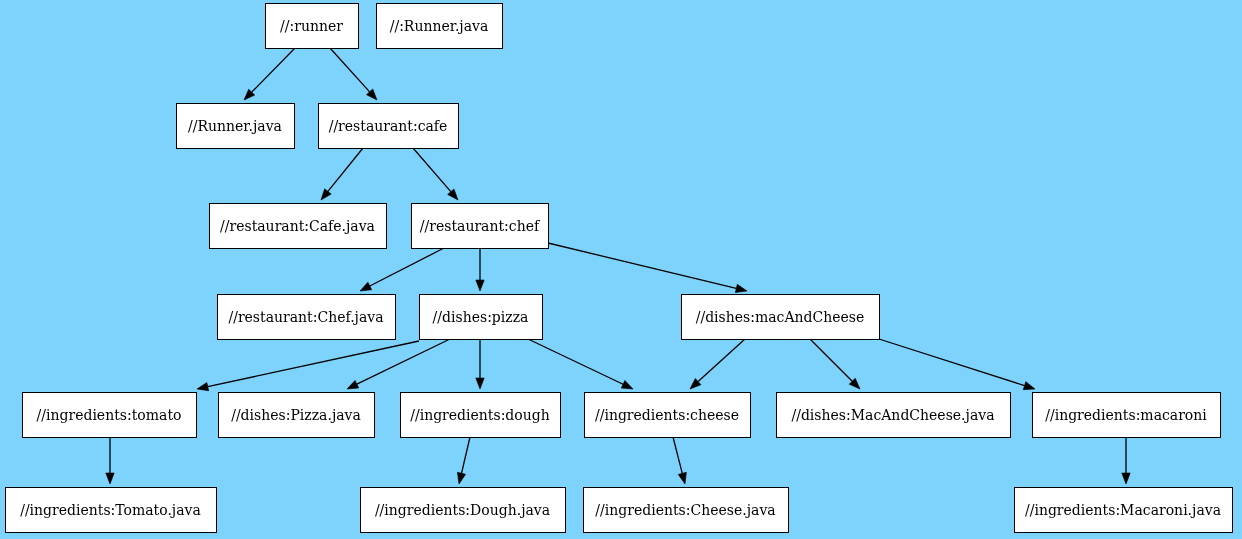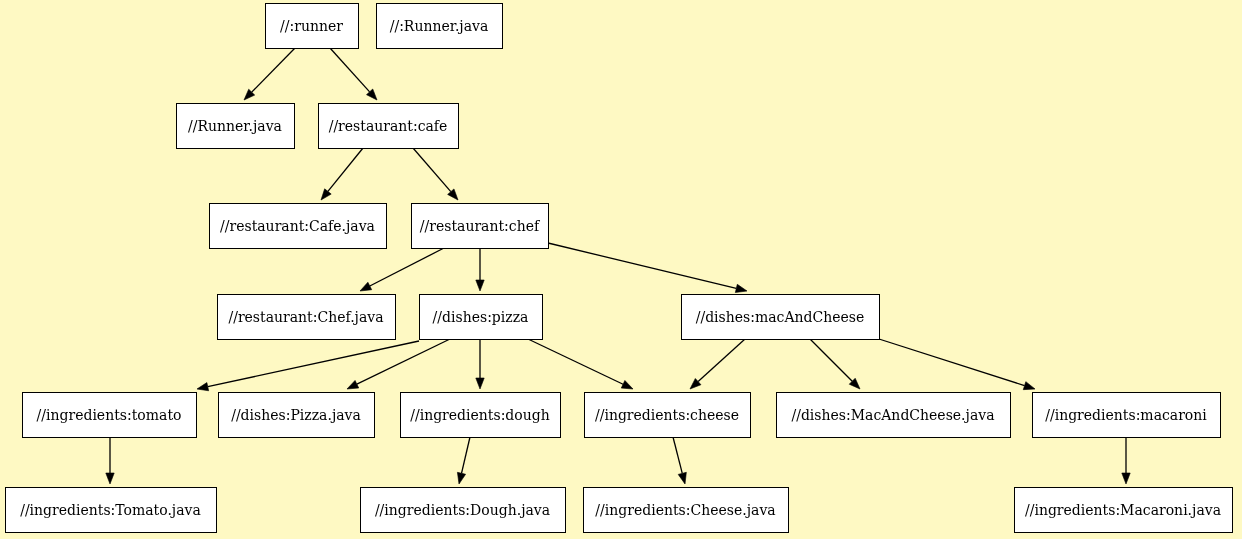--- a/index.html
+++ b/index.html
@@ -4,21 +4,21 @@
 <style>
   html, body {
     margin: 0;
     padding: 0;
     background: #ffffff;
   }
   #graph-root {
     position: relative;
     width: 1242px;
     height: 539px;
-    background: #fef9c3;
+    background: #7dd3fc;
     font-family: "DejaVu Serif", "Liberation Serif", serif;
     overflow: hidden;
   }
   svg#graph-canvas {
     position: absolute;
     top: 0;
     left: 0;
     width: 1242px;
     height: 539px;
     display: block;

